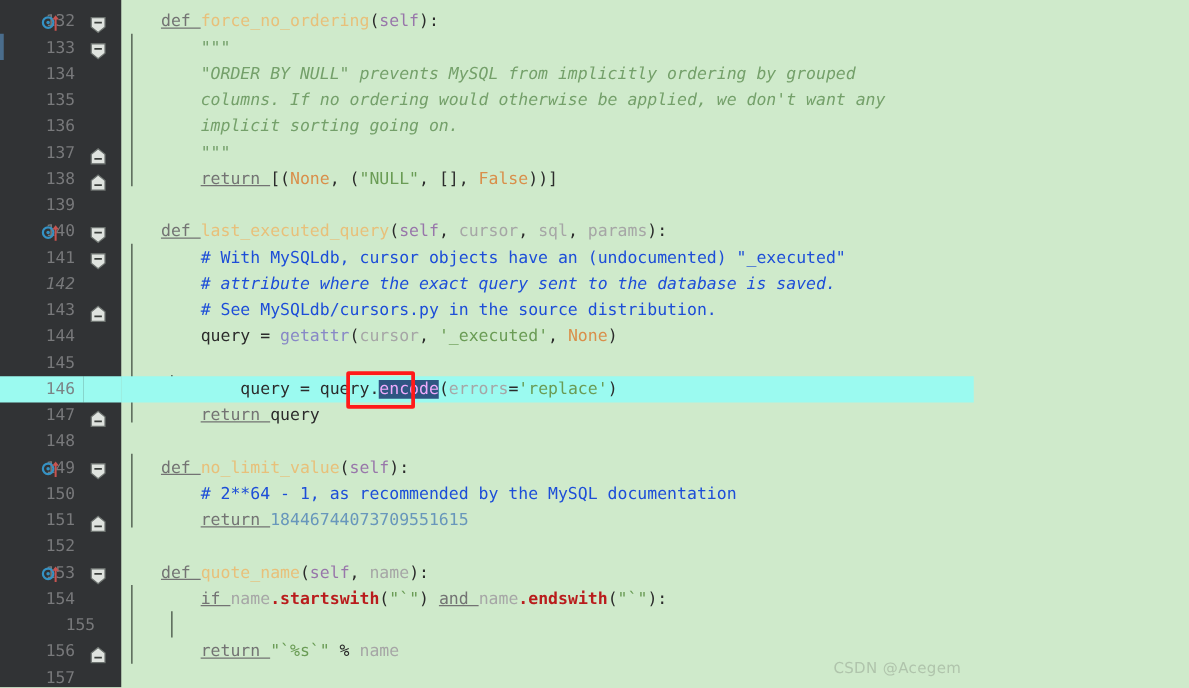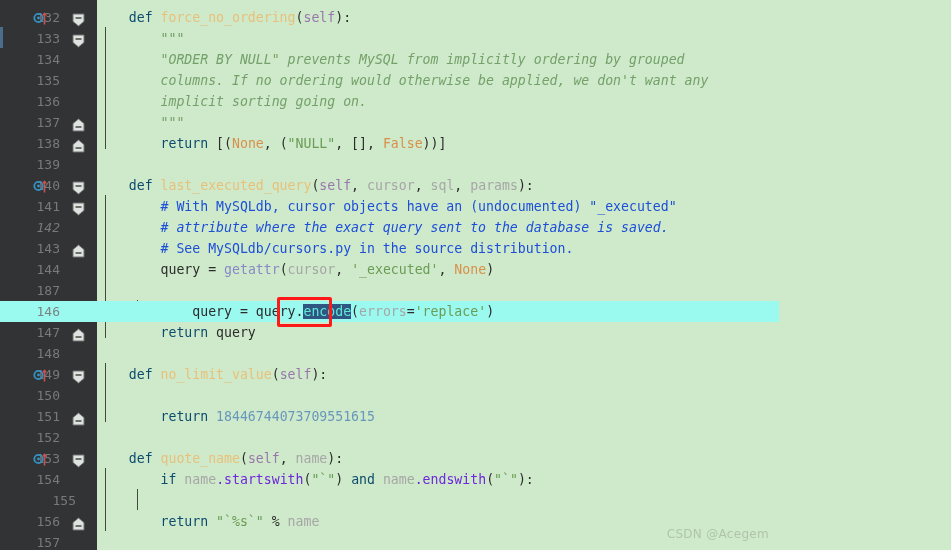--- a/index.html
+++ b/index.html
@@ -79,38 +79,38 @@
     width: 854px; height: 21px;
     white-space: pre;
     font-size: 13.2px;
     letter-spacing: 0px;
     color: #3b4b3a;
     padding-left: 0px;
     font-family: "DejaVu Sans Mono", "Liberation Mono", monospace;
   }
 
   
-  .kw      { color: #0c4a6e; }      
+  .kw      { color: #737373; text-decoration: underline; }      
   .fn      { color: #e8c07a; }      
   .self    { color: #9876aa; }      
   .param   { color: #a6a6a6; }      
   .punct   { color: #2b2b2b; }
   .str     { color: #6a9c55; }      
   .cmt     { color: #1d4ed8; }      
   .doc     { color: #74a06a; font-style: italic; }  
   .num     { color: #6897bb; }      
   .cnst    { color: #d98f4a; }      
   .builtin { color: #8888c6; }      
-  .meth    { color: #6d28d9; font-weight: normal; }   
+  .meth    { color: #b91c1c; font-weight: bold; }   
   .plain   { color: #2b2b2b; }
 
   
   .sel {
     background: #2f5582;
-    color: #5eead4;
+    color: #f0abfc;
   }
 
   
   #annot-box {
     position: absolute;
     left: 277px; top: 297px;
     width: 55px; height: 30px;
     border: 3px solid #ff1a1a;
     border-radius: 2px;
     z-index: 8;
@@ -257,21 +257,21 @@
             </svg></span>
         </div>
         <div class="code"><span class="plain">        </span><span class="cmt"># See MySQLdb/cursors.py in the source distribution.</span></div>
       </div>
       <div class="row" style="top: 259px;">
         <div class="gnum">144</div>
         <div class="gfold"></div>
         <div class="code"><span class="plain">        </span><span class="plain">query</span><span class="punct"> = </span><span class="builtin">getattr</span><span class="punct">(</span><span class="param">cursor</span><span class="punct">, </span><span class="str">'_executed'</span><span class="punct">, </span><span class="cnst">None</span><span class="punct">)</span></div>
       </div>
       <div class="row" style="top: 280px;">
-        <div class="gnum">187</div>
+        <div class="gnum">145</div>
         <div class="gfold"></div>
       </div>
       <div class="row current" style="top: 301px; padding-left: 36px;">
         <div class="gnum">146</div>
         <div class="gfold"></div>
         <div class="code"><span class="plain">            </span><span class="plain">query</span><span class="punct"> = </span><span class="plain">query</span><span class="punct">.</span><span class="sel">encode</span><span class="punct">(</span><span class="param">errors</span><span class="punct">=</span><span class="str">'replace'</span><span class="punct">)</span></div>
       </div>
       <div class="row" style="top: 322px; padding-left: 26px;">
         <div class="gnum">147</div>
         <div class="gfold">
@@ -301,20 +301,21 @@
           <span class="icon-wrap" style="position:absolute;left:5px;top:4px;width:13px;height:14px;"><svg width="13" height="14" viewBox="0 0 13 14">
               <path d="M1 1 H12 V8.5 L6.5 13 L1 8.5 Z" fill="#dfe3df" stroke="#6d7370" stroke-width="1"></path>
               <path d="M3.5 5 H9.5" stroke="#3b3f3c" stroke-width="1.4"></path>
             </svg></span>
         </div>
         <div class="code"><span class="plain">    </span><span class="kw">def </span><span class="fn">no_limit_value</span><span class="punct">(</span><span class="self">self</span><span class="punct">):</span></div>
       </div>
       <div class="row" style="top: 385px;">
         <div class="gnum">150</div>
         <div class="gfold"></div>
+        <div class="code"><span class="plain">        </span><span class="cmt"># 2**64 - 1, as recommended by the MySQL documentation</span></div>
       </div>
       <div class="row" style="top: 406px;">
         <div class="gnum">151</div>
         <div class="gfold">
           <span class="icon-wrap" style="position:absolute;left:5px;top:4px;width:13px;height:14px;"><svg width="13" height="14" viewBox="0 0 13 14">
               <path d="M1 13 H12 V5.5 L6.5 1 L1 5.5 Z" fill="#dfe3df" stroke="#6d7370" stroke-width="1"></path>
               <path d="M3.5 9 H9.5" stroke="#3b3f3c" stroke-width="1.4"></path>
             </svg></span>
         </div>
         <div class="code"><span class="plain">        </span><span class="kw">return </span><span class="num">18446744073709551615</span></div>

